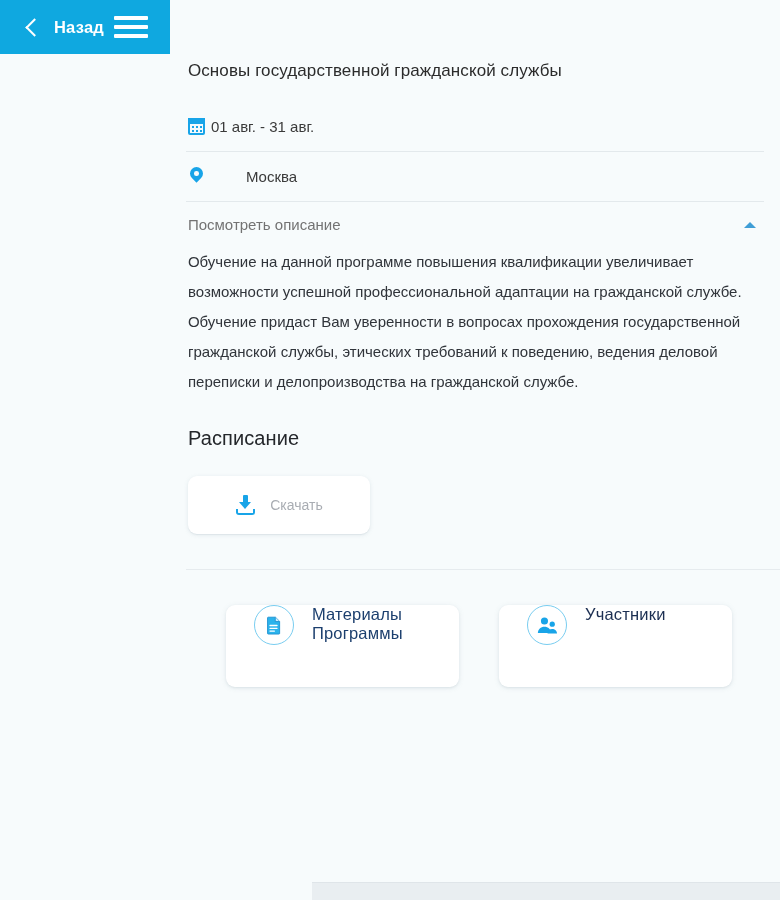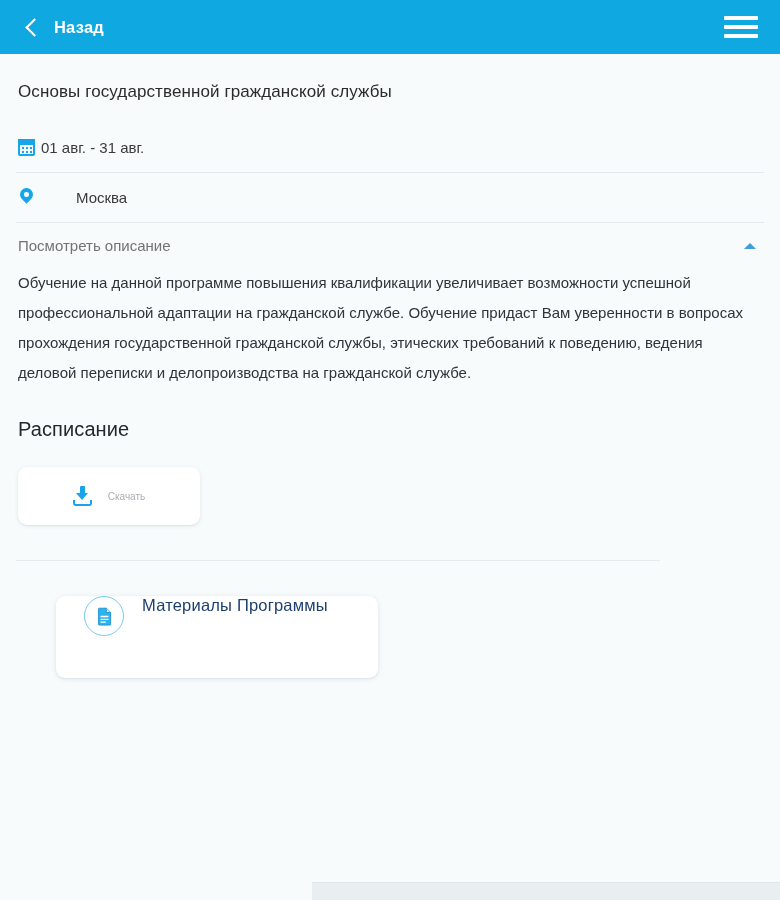--- a/index.html
+++ b/index.html
@@ -16,21 +16,21 @@
     position: relative;
   }
 
   
   .app {
     width: 780px;
     height: 900px;
     position: relative;
     background: #f7fbfc;
     display: flex;
-    flex-direction: column;
+    flex-direction: row;
   }
 
   
   .header {
     height: 54px;
     background: #0fa8e0;
     flex: 0 0 54px;
     display: flex;
     align-items: center;
     justify-content: space-between;
@@ -91,20 +91,21 @@
     position: relative;
     overflow: hidden;
   }
 
   .course-title {
     font-size: 17px;
     color: #2b2b2b;
     font-weight: normal;
     padding: 28px 2px 0 2px;
     letter-spacing: .1px;
+    margin-top: 33px;
   }
 
   .meta-row {
     display: flex;
     align-items: center;
     gap: 6px;
     padding: 0 2px;
     height: 49px;
   }
   .meta-row.first { margin-top: 21px; }
@@ -224,21 +225,21 @@
     justify-content: center;
     gap: 15px;
     cursor: pointer;
     box-shadow: 0 1px 4px rgba(120,140,155,.16), 0 1px 1px rgba(120,140,155,.10);
   }
   .pill-btn.download { width: 182px; }
   .pill-btn.view { width: 182px; }
 
   .pill-label {
     color: #a9adb3;
-    font-size: 10px;
+    font-size: 14px;
   }
 
   
   .dl-icon {
     width: 20px; height: 20px;
     position: relative;
     flex: 0 0 20px;
   }
   .dl-icon .stem {
     position: absolute;
@@ -408,19 +409,30 @@
             <g stroke="#ffffff" stroke-width="1.5" stroke-linecap="round">
               <line x1="8" y1="12" x2="16" y2="12"></line>
               <line x1="8" y1="15.2" x2="16" y2="15.2"></line>
               <line x1="8" y1="18.4" x2="13" y2="18.4"></line>
             </g>
           </svg>
         </span>
         <span class="card-label">Материалы Программы</span>
       </div>
 
+      <div class="big-card members">
+        <span class="circle-icon">
+          <svg width="22" height="21" viewBox="0 0 26 24" aria-hidden="true">
+            <circle cx="10" cy="6.6" r="4.2" fill="#18a4e8"></circle>
+            <path d="M2.2 21c0-4.4 3.5-7.4 7.8-7.4s7.8 3 7.8 7.4z" fill="#18a4e8"></path>
+            <circle cx="19.2" cy="10.4" r="3.1" fill="#18a4e8"></circle>
+            <path d="M13.6 21.4c0-3.2 2.5-5.4 5.6-5.4s5.6 2.2 5.6 5.4z" fill="#18a4e8"></path>
+          </svg>
+        </span>
+        <span class="card-label">Участники</span>
+      </div>
 
     </div>
 
   </div>
 
   <div class="bottom-band"></div>
 </div>
 
 </body></html>

